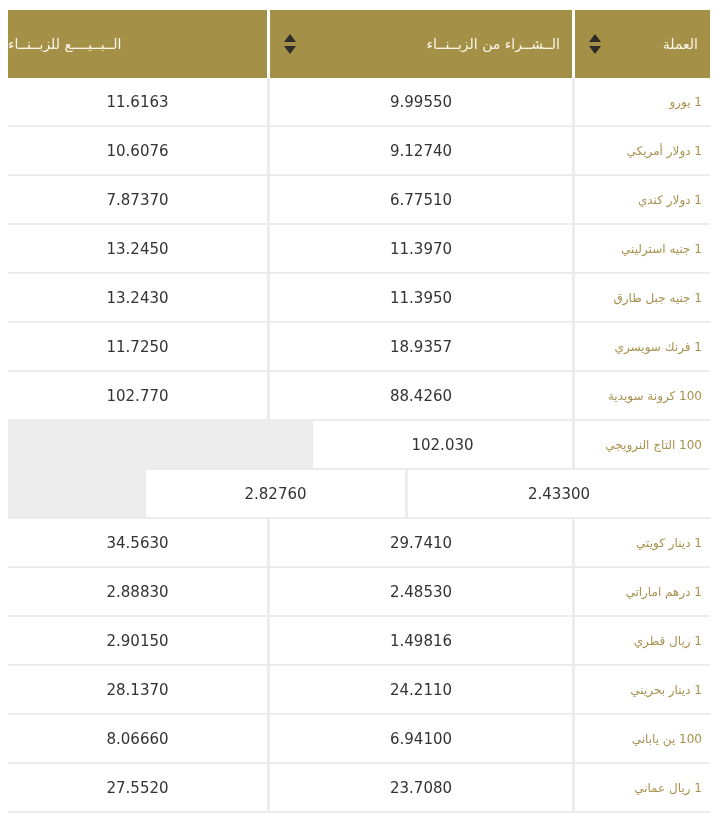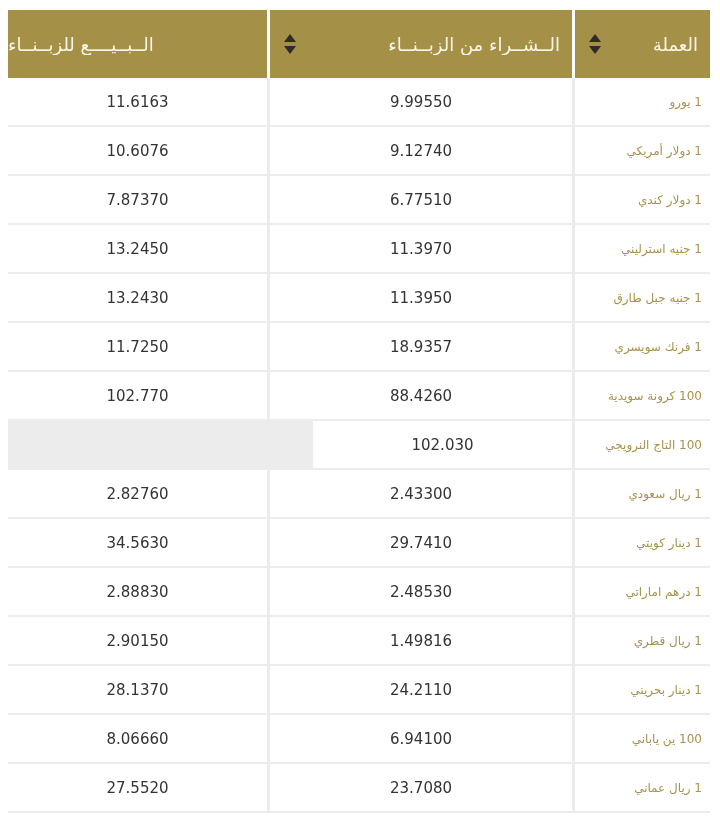--- a/index.html
+++ b/index.html
@@ -22,21 +22,21 @@
   
   .thead {
     display: flex;
     column-gap: 3px;
     background: #ffffff;
     height: 68px;
   }
   .th {
     background: #a59048;
     color: #fbf6e7;
-    font-size: 18px;
+    font-size: 14px;
     display: flex;
     align-items: center;
     justify-content: space-between;
     padding: 0 12px;
     overflow: hidden;
     white-space: nowrap;
     cursor: pointer;
   }
   .th .label { overflow: hidden; }
   .col-currency { width: 135px; flex: 0 0 135px; }
@@ -160,21 +160,20 @@
         <div class="td cell-buy col-buy">88.4260</div>
         <div class="td cell-sell col-sell">102.770</div>
       </div>
 
       <div class="tr">
         <div class="td cell-currency col-currency">100 التاج النرويجي</div>
         <div class="td cell-sell col-sell">102.030</div>
       </div>
 
       <div class="tr">
-        <div class="td cell-currency col-currency">1 ريال سعودي</div>
         <div class="td cell-buy col-buy">2.43300</div>
         <div class="td cell-sell col-sell">2.82760</div>
       </div>
 
       <div class="tr">
         <div class="td cell-currency col-currency">1 دينار كويتي</div>
         <div class="td cell-buy col-buy">29.7410</div>
         <div class="td cell-sell col-sell">34.5630</div>
       </div>
 

